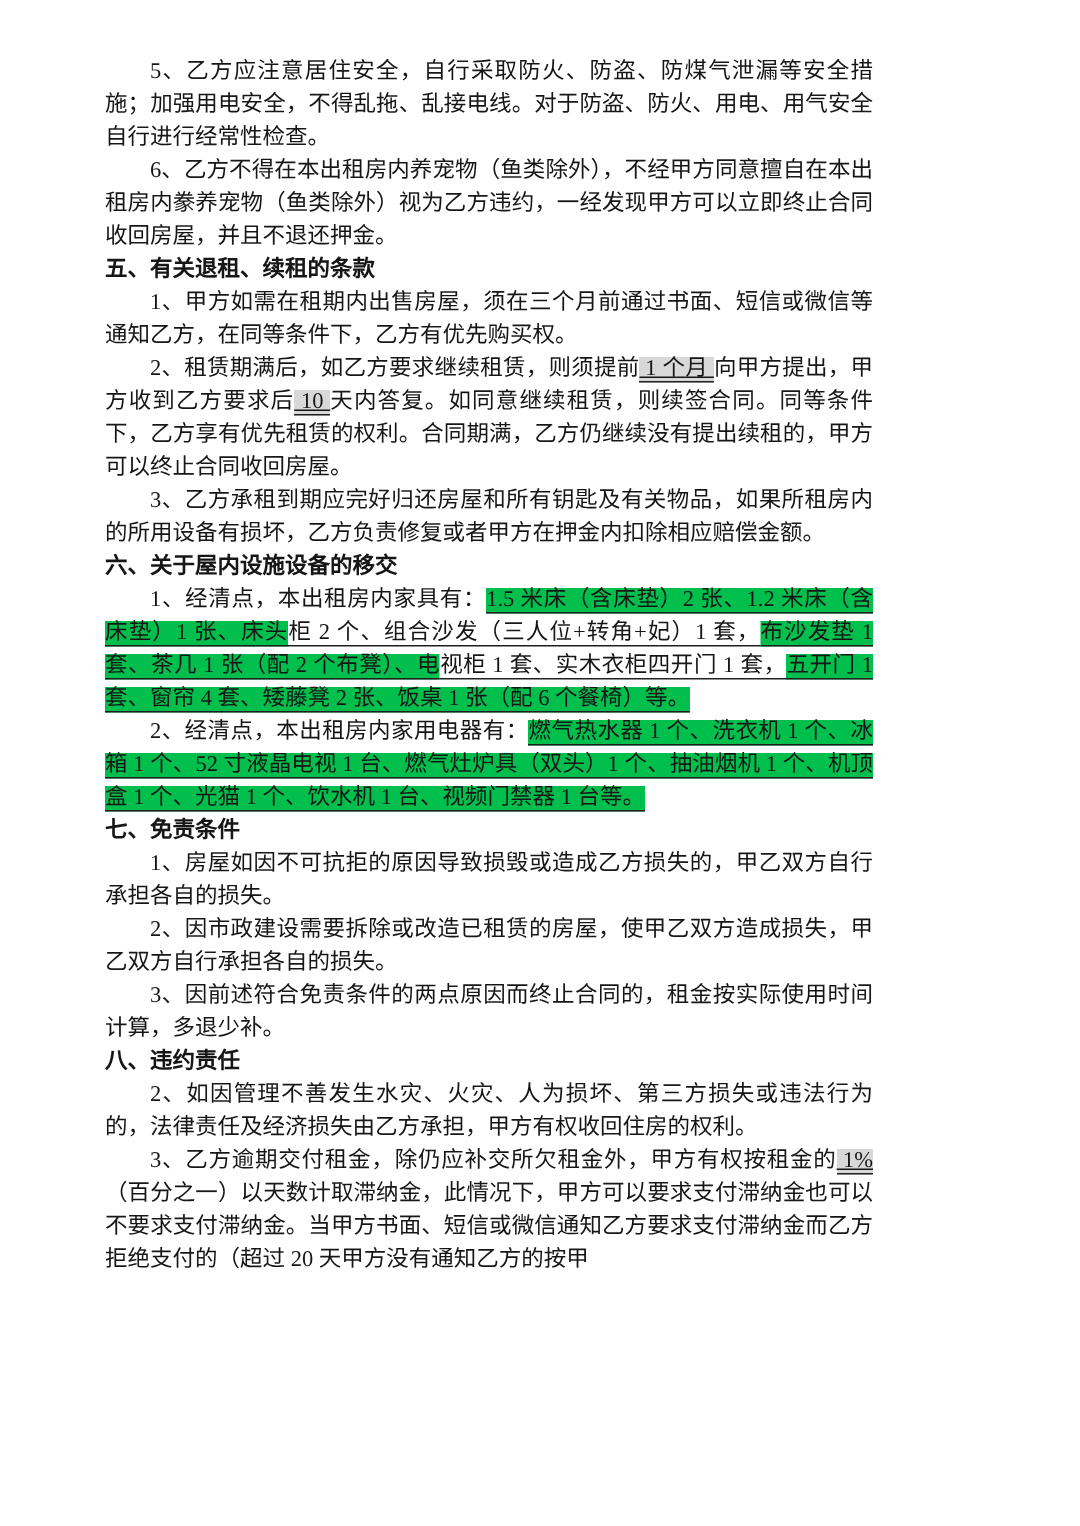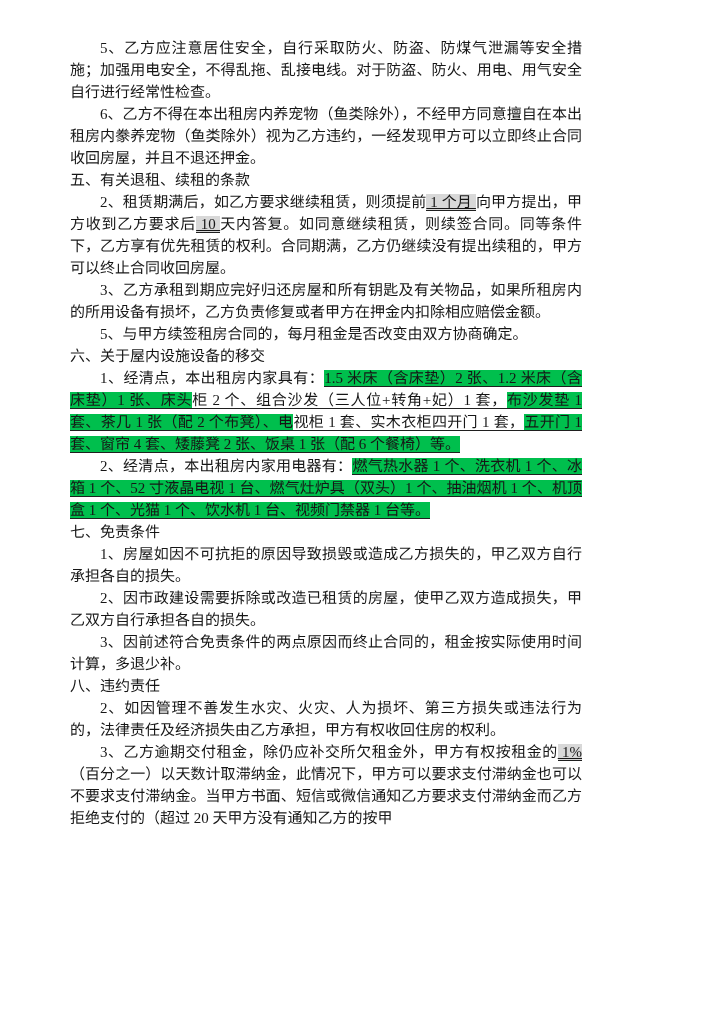--- a/index.html
+++ b/index.html
@@ -23,21 +23,21 @@
     color:var(--text-color);
     overflow:hidden;
   }
   .doc p{
     margin:0;
     text-align:justify;
     text-indent:2em;
     word-break:break-all;
   }
   .doc p.heading{
-    font-weight:normal;
+    font-weight:bold;
     text-indent:0;
   }
   
   .run-n{}
   .run-u{
     border-bottom:1px solid var(--underline);
   }
   .run-g{
     background:var(--hl-green);
     border-bottom:1px solid var(--underline);
@@ -49,23 +49,23 @@
   }
 </style>
 </head>
 <body>
 
 <div class="page">
   <div class="doc">
       <p class="para"><span class="run-n">5、乙方应注意居住安全，自行采取防火、防盗、防煤气泄漏等安全措施；加强用电安全，不得乱拖、乱接电线。对于防盗、防火、用电、用气安全自行进行经常性检查。</span></p>
       <p class="para"><span class="run-n">6、乙方不得在本出租房内养宠物（鱼类除外），不经甲方同意擅自在本出租房内豢养宠物（鱼类除外）视为乙方违约，一经发现甲方可以立即终止合同收回房屋，并且不退还押金。</span></p>
       <p class="heading"><span class="run-n">五、有关退租、续租的条款</span></p>
+      <p class="para"><span class="run-n">1、甲方如需在租期内出售房屋，须在三个月前通过书面、短信或微信等通知乙方，在同等条件下，乙方有优先购买权。</span></p>
       <p class="para"><span class="run-n">2、租赁期满后，如乙方要求继续租赁，则须提前</span><span class="run-b"> 1 个月 </span><span class="run-n">向甲方提出，甲方收到乙方要求后</span><span class="run-b"> 10 </span><span class="run-n">天内答复。如同意继续租赁，则续签合同。同等条件下，乙方享有优先租赁的权利。合同期满，乙方仍继续没有提出续租的，甲方可以终止合同收回房屋。</span></p>
       <p class="para"><span class="run-n">3、乙方承租到期应完好归还房屋和所有钥匙及有关物品，如果所租房内的所用设备有损坏，乙方负责修复或者甲方在押金内扣除相应赔偿金额。</span></p>
-      <p class="para"><span class="run-n">5、与甲方续签租房合同的，每月租金是否改变由双方协商确定。</span></p>
       <p class="heading"><span class="run-n">六、关于屋内设施设备的移交</span></p>
       <p class="para"><span class="run-n">1、经清点，本出租房内家具有：</span><span class="run-g">1.5 米床（含床垫）2 张、1.2 米床（含床垫）1 张、床头</span><span class="run-u">柜 2 个、组合沙发（三人位+转角+妃）1 套，</span><span class="run-g">布沙发垫 1 套、茶几 1 张（配 2 个布凳）、电</span><span class="run-u">视柜 1 套、实木衣柜四开门 1 套，</span><span class="run-g">五开门 1 套、窗帘 4 套、矮藤凳 2 张、饭桌 1 张（配 6 个餐椅）等。</span></p>
       <p class="para"><span class="run-n">2、经清点，本出租房内家用电器有：</span><span class="run-g">燃气热水器 1 个、洗衣机 1 个、冰箱 1 个、52 寸液晶电视 1 台、燃气灶炉具（双头）1 个、抽油烟机 1 个、机顶盒 1 个、光猫 1 个、饮水机 1 台、视频门禁器 1 台等。</span></p>
       <p class="heading"><span class="run-n">七、免责条件</span></p>
       <p class="para"><span class="run-n">1、房屋如因不可抗拒的原因导致损毁或造成乙方损失的，甲乙双方自行承担各自的损失。</span></p>
       <p class="para"><span class="run-n">2、因市政建设需要拆除或改造已租赁的房屋，使甲乙双方造成损失，甲乙双方自行承担各自的损失。</span></p>
       <p class="para"><span class="run-n">3、因前述符合免责条件的两点原因而终止合同的，租金按实际使用时间计算，多退少补。</span></p>
       <p class="heading"><span class="run-n">八、违约责任</span></p>
       <p class="para"><span class="run-n">2、如因管理不善发生水灾、火灾、人为损坏、第三方损失或违法行为的，法律责任及经济损失由乙方承担，甲方有权收回住房的权利。</span></p>
       <p class="para"><span class="run-n">3、乙方逾期交付租金，除仍应补交所欠租金外，甲方有权按租金的</span><span class="run-b"> 1% </span><span class="run-n">（百分之一）以天数计取滞纳金，此情况下，甲方可以要求支付滞纳金也可以不要求支付滞纳金。当甲方书面、短信或微信通知乙方要求支付滞纳金而乙方拒绝支付的（超过 20 天甲方没有通知乙方的按甲</span></p>

